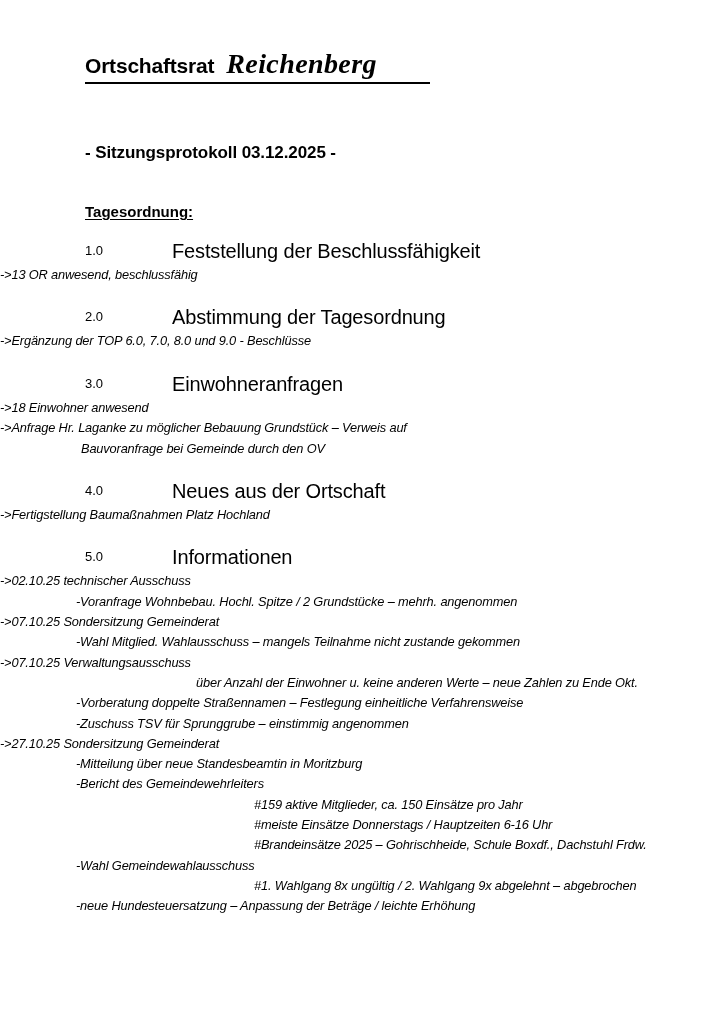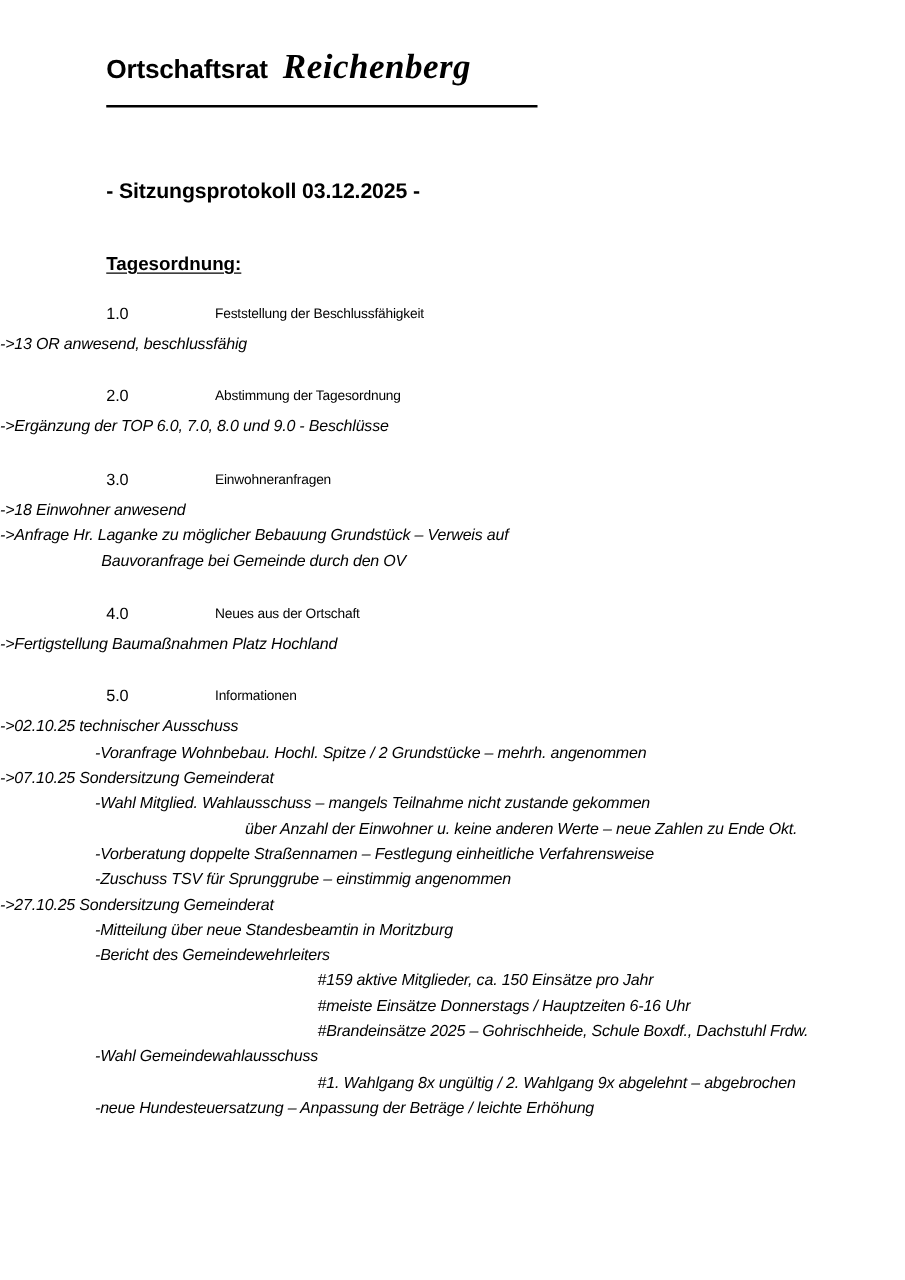--- a/index.html
+++ b/index.html
@@ -22,24 +22,24 @@
     left: 0; top: 0;
     width: 724px;
     height: 1024px;
     background: #ffffff;
   }
 
   
   .masthead {
     position: absolute;
     left: 85px;
-    top: 38px;
+    top: 48px;
     width: 345px;
     border-bottom: 2px solid #000;
-    padding-bottom: 14px;
+    padding-bottom: 2px;
     white-space: nowrap;
   }
   .masthead-org {
     font-family: "Liberation Sans", sans-serif;
     font-weight: bold;
     font-size: 21px;
     letter-spacing: -0.2px;
   }
   .masthead-place {
     font-family: "Liberation Serif", serif;
@@ -95,21 +95,21 @@
     left: 85px;
     top: 0;
     font-size: 13px;
     line-height: 22px;
     letter-spacing: -0.1px;
   }
   .item-title {
     position: absolute;
     left: 172px;
     top: 0;
-    font-size: 11px;
+    font-size: 20px;
     line-height: 22px;
     letter-spacing: -0.15px;
     white-space: nowrap;
   }
 
   .item-lines {
     margin-top: 1px;
   }
 
   .line {
@@ -184,20 +184,21 @@
       <div class="agenda-item compact">
         <div class="item-head">
           <div class="item-number">5.0</div>
           <div class="item-title">Informationen</div>
         </div>
         <div class="item-lines">
           <div class="line lvl-arrow">-&gt;02.10.25 technischer Ausschuss</div>
           <div class="line lvl-dash">-Voranfrage Wohnbebau. Hochl. Spitze / 2 Grundstücke – mehrh. angenommen</div>
           <div class="line lvl-arrow">-&gt;07.10.25 Sondersitzung Gemeinderat</div>
           <div class="line lvl-dash">-Wahl Mitglied. Wahlausschuss – mangels Teilnahme nicht zustande gekommen</div>
+          <div class="line lvl-arrow">-&gt;07.10.25 Verwaltungsausschuss</div>
           <div class="line lvl-dash-c">über Anzahl der Einwohner u. keine anderen Werte – neue Zahlen zu Ende Okt.</div>
           <div class="line lvl-dash">-Vorberatung doppelte Straßennamen – Festlegung einheitliche Verfahrensweise</div>
           <div class="line lvl-dash">-Zuschuss TSV für Sprunggrube – einstimmig angenommen</div>
           <div class="line lvl-arrow">-&gt;27.10.25 Sondersitzung Gemeinderat</div>
           <div class="line lvl-dash">-Mitteilung über neue Standesbeamtin in Moritzburg</div>
           <div class="line lvl-dash">-Bericht des Gemeindewehrleiters</div>
           <div class="line lvl-hash">#159 aktive Mitglieder, ca. 150 Einsätze pro Jahr</div>
           <div class="line lvl-hash">#meiste Einsätze Donnerstags / Hauptzeiten 6-16 Uhr</div>
           <div class="line lvl-hash">#Brandeinsätze 2025 – Gohrischheide, Schule Boxdf., Dachstuhl Frdw.</div>
           <div class="line lvl-dash">-Wahl Gemeindewahlausschuss</div>

